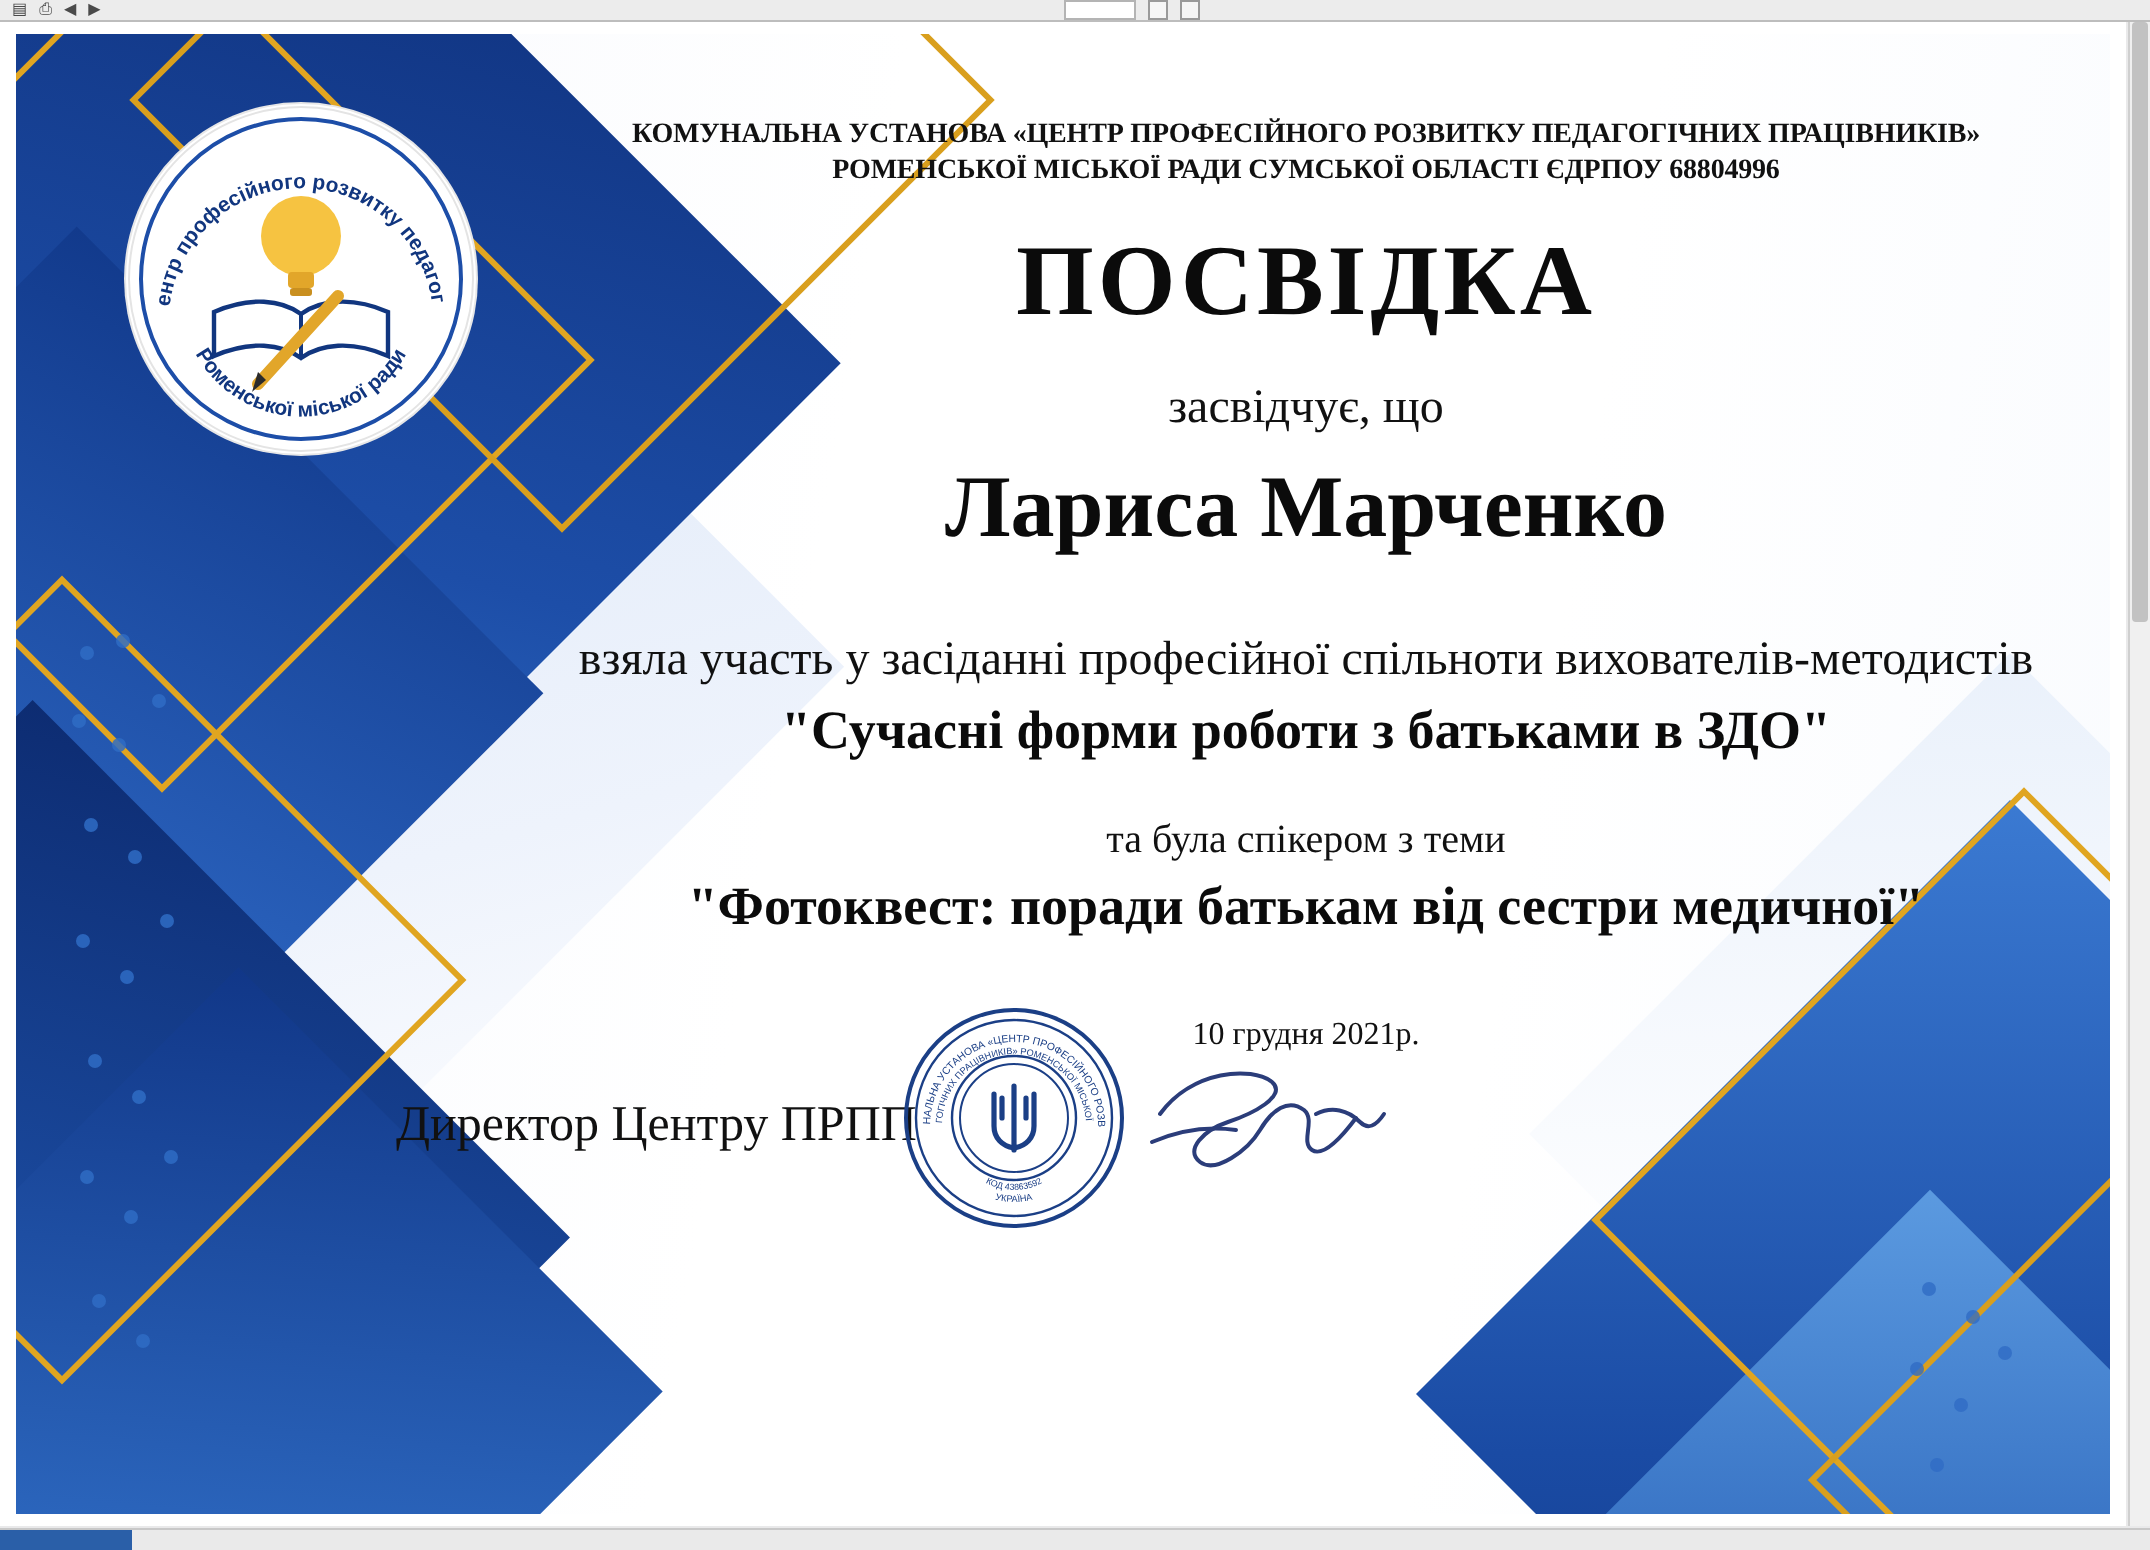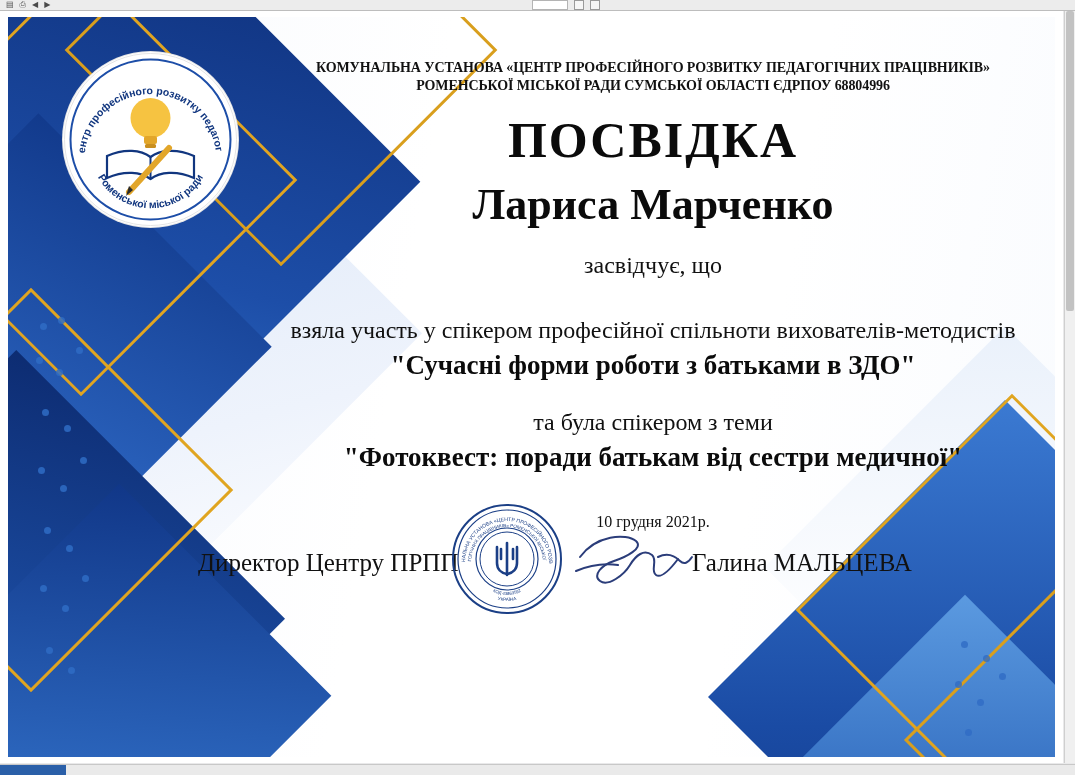--- a/index.html
+++ b/index.html
@@ -285,21 +285,21 @@
     color: #111111;
   }
   #desc-2 {
     margin: 6px 0 0 0;
     font-size: 27px;
     font-weight: bold;
     color: #0b0b0b;
   }
   #desc-3 {
     margin: 28px 0 0 0;
-    font-size: 24px;
+    font-size: 20px;
     color: #111111;
   }
   #desc-4 {
     margin: 6px 0 0 0;
     font-size: 27px;
     font-weight: bold;
     color: #0b0b0b;
   }
   #date {
     margin: 40px 0 0 0;
@@ -432,23 +432,23 @@
           </svg>
         </div>
 
         <div id="content">
           <div id="org-block">
             <p class="org-line">КОМУНАЛЬНА УСТАНОВА «ЦЕНТР ПРОФЕСІЙНОГО РОЗВИТКУ ПЕДАГОГІЧНИХ ПРАЦІВНИКІВ»</p>
             <p class="org-line">РОМЕНСЬКОЇ МІСЬКОЇ РАДИ СУМСЬКОЇ ОБЛАСТІ ЄДРПОУ 68804996</p>
           </div>
 
           <h1 id="title">ПОСВІДКА</h1>
+          <p id="subtitle">засвідчує, що</p>
           <p id="recipient">Лариса Марченко</p>
-          <p id="subtitle">засвідчує, що</p>
-          <p id="desc-1">взяла участь у спікером професійної спільноти вихователів-методистів</p>
+          <p id="desc-1">взяла участь у засіданні професійної спільноти вихователів-методистів</p>
           <p id="desc-2">"Сучасні форми роботи з батьками в ЗДО"</p>
           <p id="desc-3">та була спікером з теми</p>
           <p id="desc-4">"Фотоквест: поради батькам від сестри медичної"</p>
           <p id="date">10 грудня 2021р.</p>
         </div>
 
         <div id="sig-row">
           <span id="sig-title">Директор Центру ПРПП</span>
 
           <div id="stamp">
@@ -489,21 +489,20 @@
           <div id="signature">
             <svg width="120" height="70" viewBox="0 0 120 70" xmlns="http://www.w3.org/2000/svg">
               <g fill="none" stroke="#2b3d7a" stroke-width="2" stroke-linecap="round">
                 <path d="M 6,30 C 22,8 52,6 62,14 C 70,21 52,30 40,34 C 28,38 18,48 26,54 C 34,60 50,48 56,38 C 62,28 70,22 78,28 C 84,33 76,44 82,48 C 88,52 98,40 104,32"></path>
                 <path d="M 2,44 C 16,38 30,36 44,38"></path>
                 <path d="M 84,30 C 92,26 100,28 106,34 C 110,38 114,36 118,30"></path>
               </g>
             </svg>
           </div>
 
-          <span id="sig-name">Галина МАЛЬЦЕВА</span>
         </div>
 
       </div>
     </div>
   </div>
 
   <div id="scrollbar-right">
     <div id="scroll-thumb"></div>
   </div>
 

